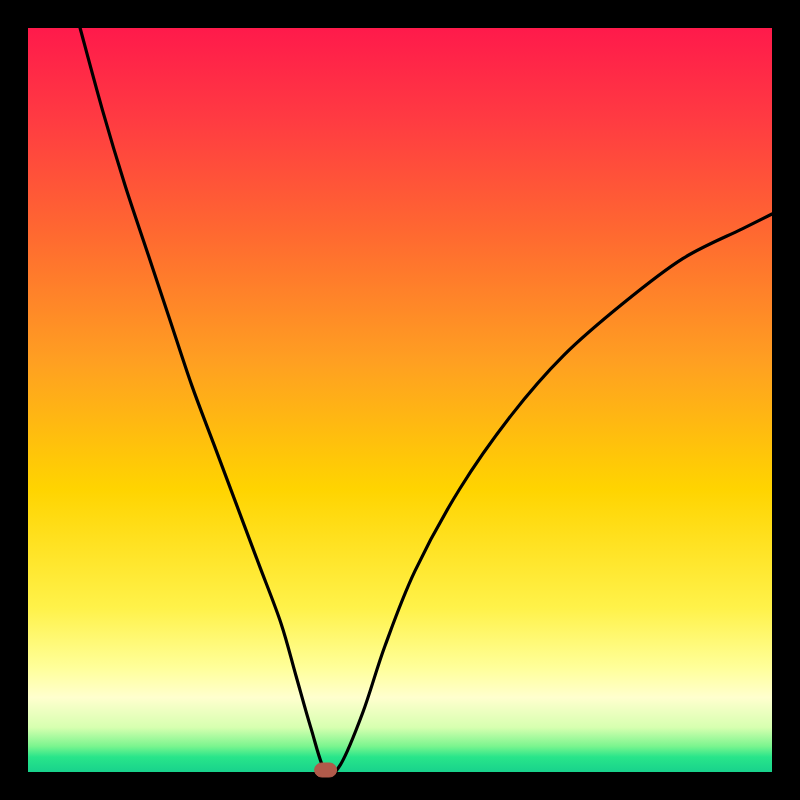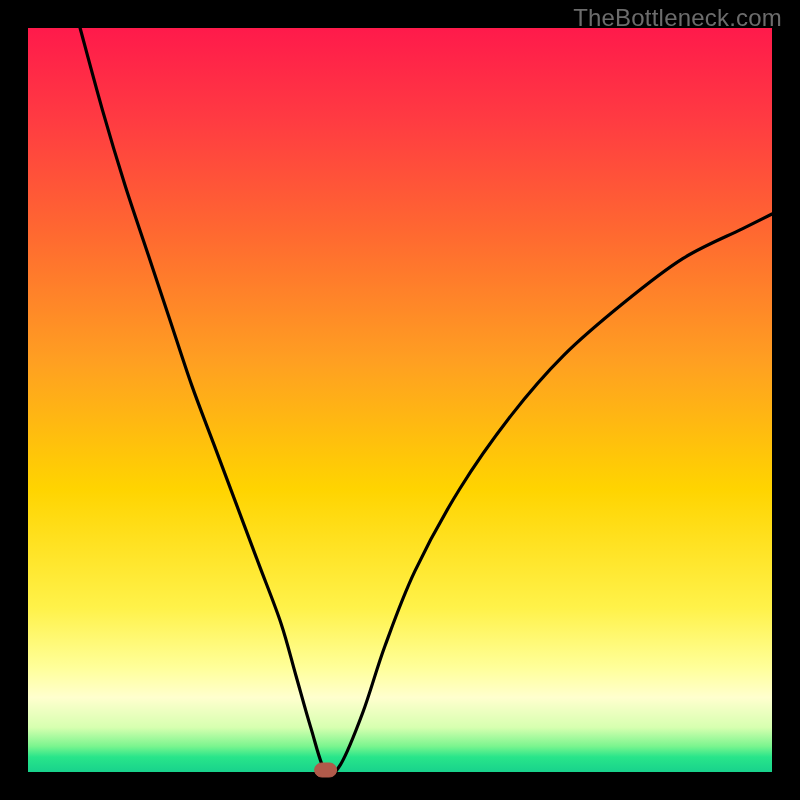--- a/index.html
+++ b/index.html
@@ -76,21 +76,20 @@
   .minmarker {
     fill: #b05a4a;
     stroke: #b05a4a;
   }
 </style>
 </head>
 <body>
 
 <div class="frame">
 
-  <div class="watermark">TheBottleneck.com</div>
 
   <div class="plot-outer">
     <div class="gradient"></div>
     <svg viewBox="0 0 744 744">
       <path id="curve-path" class="curve" d="M 52.080000000000005 0 C 55.800000000000004 13.640000000000006 66.96000000000001 55.800000000000026 74.4 81.84000000000003 C 81.84 107.88000000000004 89.28 132.68 96.72 156.24 C 104.16 179.8 111.60000000000001 200.88000000000005 119.04 223.20000000000005 C 126.48 245.52000000000004 133.92000000000002 267.84000000000003 141.36 290.16 C 148.8 312.48 156.24 336.04 163.68 357.12 C 171.12 378.2 178.56 396.79999999999995 186 416.64 C 193.44 436.48 200.88000000000002 456.32000000000005 208.32000000000002 476.16 C 215.76000000000002 496 223.2 515.8399999999999 230.64 535.68 C 238.07999999999998 555.52 246.76000000000002 576.6 252.96 595.2 C 259.16 613.8000000000001 262.88 629.92 267.84 647.28 C 272.79999999999995 664.64 277.76 683.24 282.72 699.36 C 287.68000000000006 715.48 292.64000000000004 737.8 297.6 744 C 302.56 750.2 306.28 746.4799999999999 312.47999999999996 736.56 C 318.67999999999995 726.64 327.36 704.32 334.8 684.48 C 342.24 664.64 348.44 641.0799999999999 357.12 617.52 C 365.8 593.96 374.48 569.16 386.88 543.12 C 399.28 517.08 415.4 487.32 431.52 461.28 C 447.64 435.23999999999995 466.24 409.2 483.6 386.88 C 500.96000000000004 364.56 517.0799999999999 345.96 535.68 327.35999999999996 C 554.28 308.75999999999993 575.36 291.4 595.2 275.28 C 615.0400000000001 259.15999999999997 634.88 243.04 654.72 230.64 C 674.5600000000001 218.23999999999998 699.36 208.32 714.24 200.88 C 729.12 193.44 739.04 188.48 744 186"></path>
       <rect id="min-marker" class="minmarker" x="286.6" y="735" width="22" height="14" rx="7" ry="7"></rect>
     </svg>
   </div>
 
 </div>

